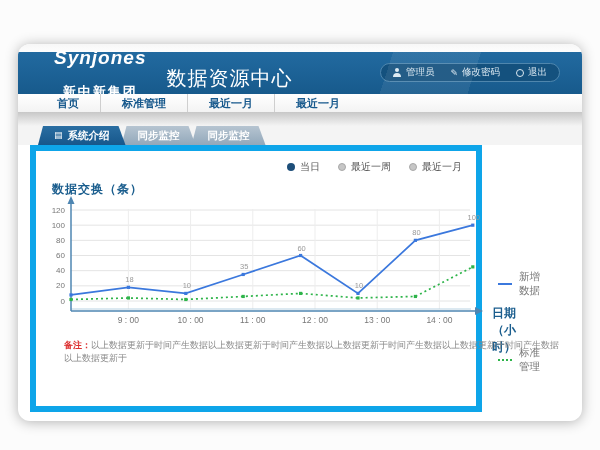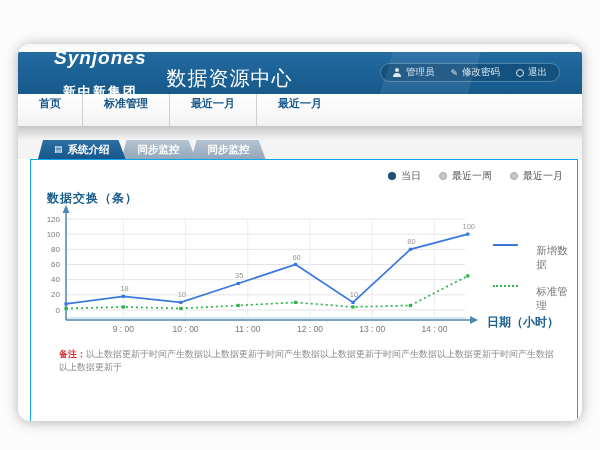--- a/index.html
+++ b/index.html
@@ -25,52 +25,52 @@
   .user-pill { position:absolute; right:22px; top:11px; height:19px; display:flex; align-items:center;
     background:#14517e; border:1px solid #4f86ad; border-radius:10px; padding:0 12px; gap:16px; }
   .user-item { display:flex; align-items:center; gap:4px; color:#dce9f2; font-size:9.5px; cursor:pointer; }
   .icon-user { position:relative; width:9px; height:9px; display:inline-block; }
   .icon-user::before { content:''; position:absolute; top:0; left:2.5px; width:4px; height:4px; border-radius:50%; background:#dce9f2; }
   .icon-user::after { content:''; position:absolute; bottom:0; left:0.5px; width:8px; height:4px; border-radius:4px 4px 0 0; background:#dce9f2; }
   .icon-edit { font-size:9px; color:#dce9f2; font-style:normal; }
   .icon-power { position:relative; width:8px; height:8px; border:1.3px solid #dce9f2; border-radius:50%; display:inline-block; }
 
   
-  .navbar { height:32px; background:linear-gradient(#ffffff,#f3f3f3); display:flex; }
+  .navbar { height:18px; background:linear-gradient(#ffffff,#f3f3f3); display:flex; padding-left:18px; }
   .nav-item { line-height:19px; padding:0 21px; font-size:11px; font-weight:bold; color:#16588c; cursor:pointer; }
   .nav-item + .nav-item { border-left:1px solid #cfcfcf; }
 
   .gray-band { height:14px; background:linear-gradient(#c7c7c7,#f4f4f4); }
 
   
   .tab-row { height:19px; background:#f4f4f4; display:flex; align-items:flex-end; padding-left:20px; }
   .tab { height:19px; line-height:19px; color:#fff; font-size:10.5px; font-weight:bold;
     padding:0 16px; cursor:pointer; clip-path:polygon(5px 0, calc(100% - 7px) 0, 100% 100%, 0 100%);
     display:flex; align-items:center; gap:5px; margin-right:-4px; }
   .tab.active { background:linear-gradient(#2a6ea2,#17578b); z-index:2; }
   .tab.inactive { background:linear-gradient(#b6c4d1,#92a8ba); z-index:1; }
   .tab-icon { font-size:9px; line-height:1; }
 
   
-  .panel { position:relative; margin:0 12px; width:548px; height:267px;
-    background:#fff; border:1px solid #0ea5e9; }
+  .panel { position:relative; margin:0 12px; width:452px; height:267px;
+    background:#fff; border:6px solid #0ea5e9; }
 
   .filters { position:absolute; top:9px; right:14px; display:flex; gap:18px; align-items:center; }
   .filter { display:flex; align-items:center; gap:5px; cursor:pointer; }
   .radio { width:8px; height:8px; border-radius:50%; }
   .radio.on { background:#1d4e79; }
   .radio.off { background:#c6c6c6; border:1px solid #a8a8a8; }
   .filter-label { font-size:10px; color:#555; }
 
   .ylabel { position:absolute; left:16px; top:30px; font-size:12px; font-weight:bold; color:#1b5e8e; letter-spacing:1px; }
   #chart-svg { position:absolute; left:10px; top:44px; }
   .xlabel { position:absolute; left:456px; top:154px; font-size:12px; font-weight:bold; color:#1b5e8e; }
 
   .legend { position:absolute; left:462px; top:84px; display:flex; flex-direction:column; gap:13px; }
-  .legend-row { display:flex; gap:18px; }
+  .legend-row { display:flex; align-items:center; gap:7px;margin-top:35px; }
   .legend-swatch { width:26px; height:0; }
   .legend-label { font-size:10.5px; color:#777; }
 
   .note { position:absolute; left:28px; top:188px; width:495px; font-size:9px; color:#8a8a8a; line-height:1.4; }
   .note-prefix { color:#dd3333; font-weight:bold; }
 </style>
 </head>
 <body>
 
 <div class="card">

